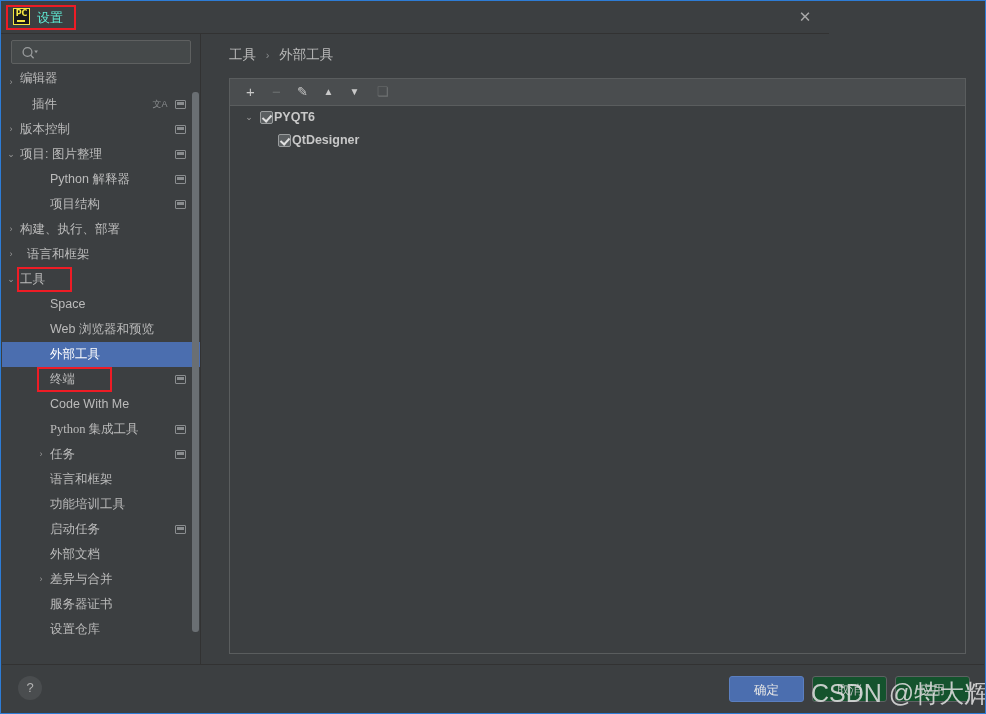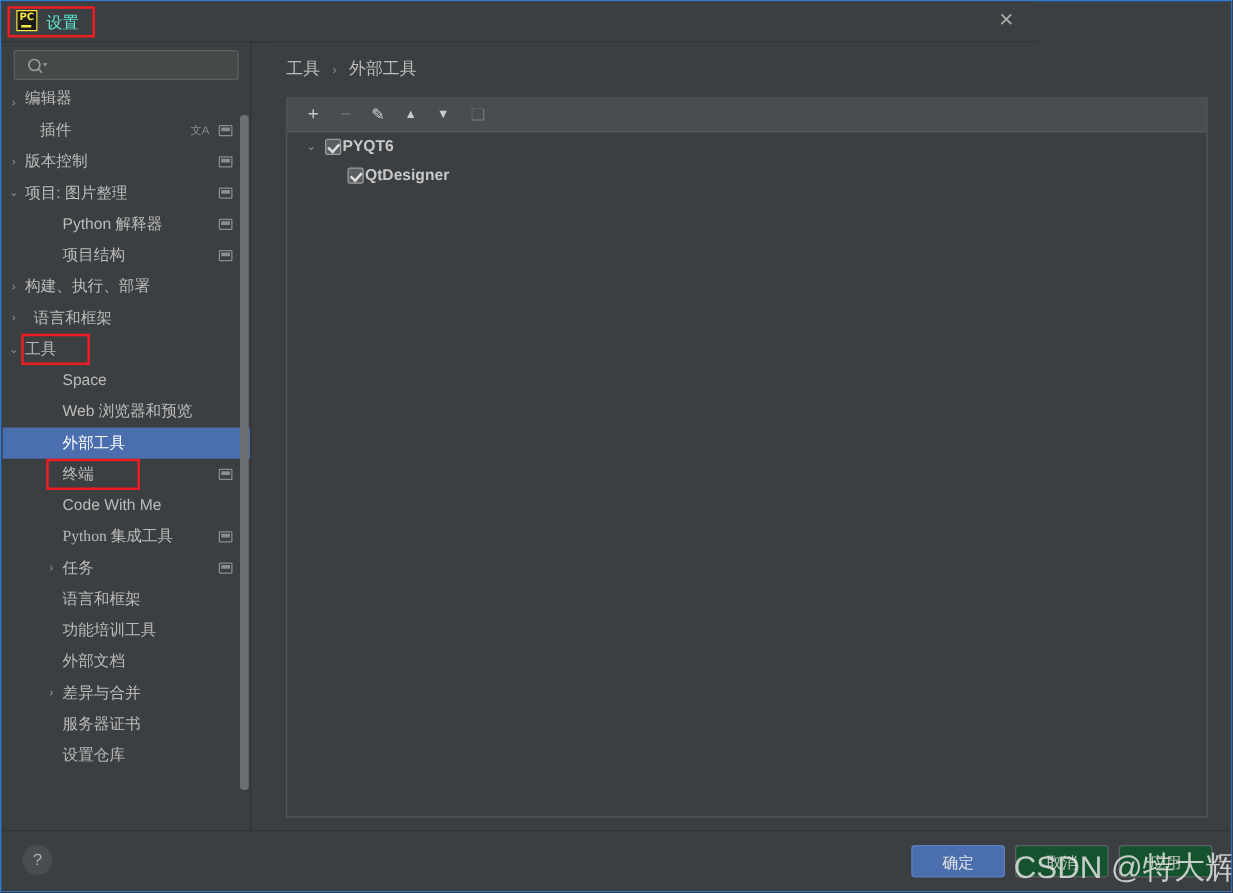--- a/index.html
+++ b/index.html
@@ -433,20 +433,24 @@
           <span class="lbl" style="left: 48px;">任务</span>
           <span class="scope-ic"></span>
         </div>
         <div class="row">
           <span class="lbl" style="left: 48px;">语言和框架</span>
         </div>
         <div class="row">
           <span class="lbl" style="left: 48px;">功能培训工具</span>
         </div>
         <div class="row">
+          <span class="lbl" style="left: 48px;">启动任务</span>
+          <span class="scope-ic"></span>
+        </div>
+        <div class="row">
           <span class="lbl" style="left: 48px;">外部文档</span>
         </div>
         <div class="row">
           <span class="chev" style="left: 32px;">›</span>
           <span class="lbl" style="left: 48px;">差异与合并</span>
         </div>
         <div class="row">
           <span class="lbl" style="left: 48px;">服务器证书</span>
         </div>
         <div class="row">

